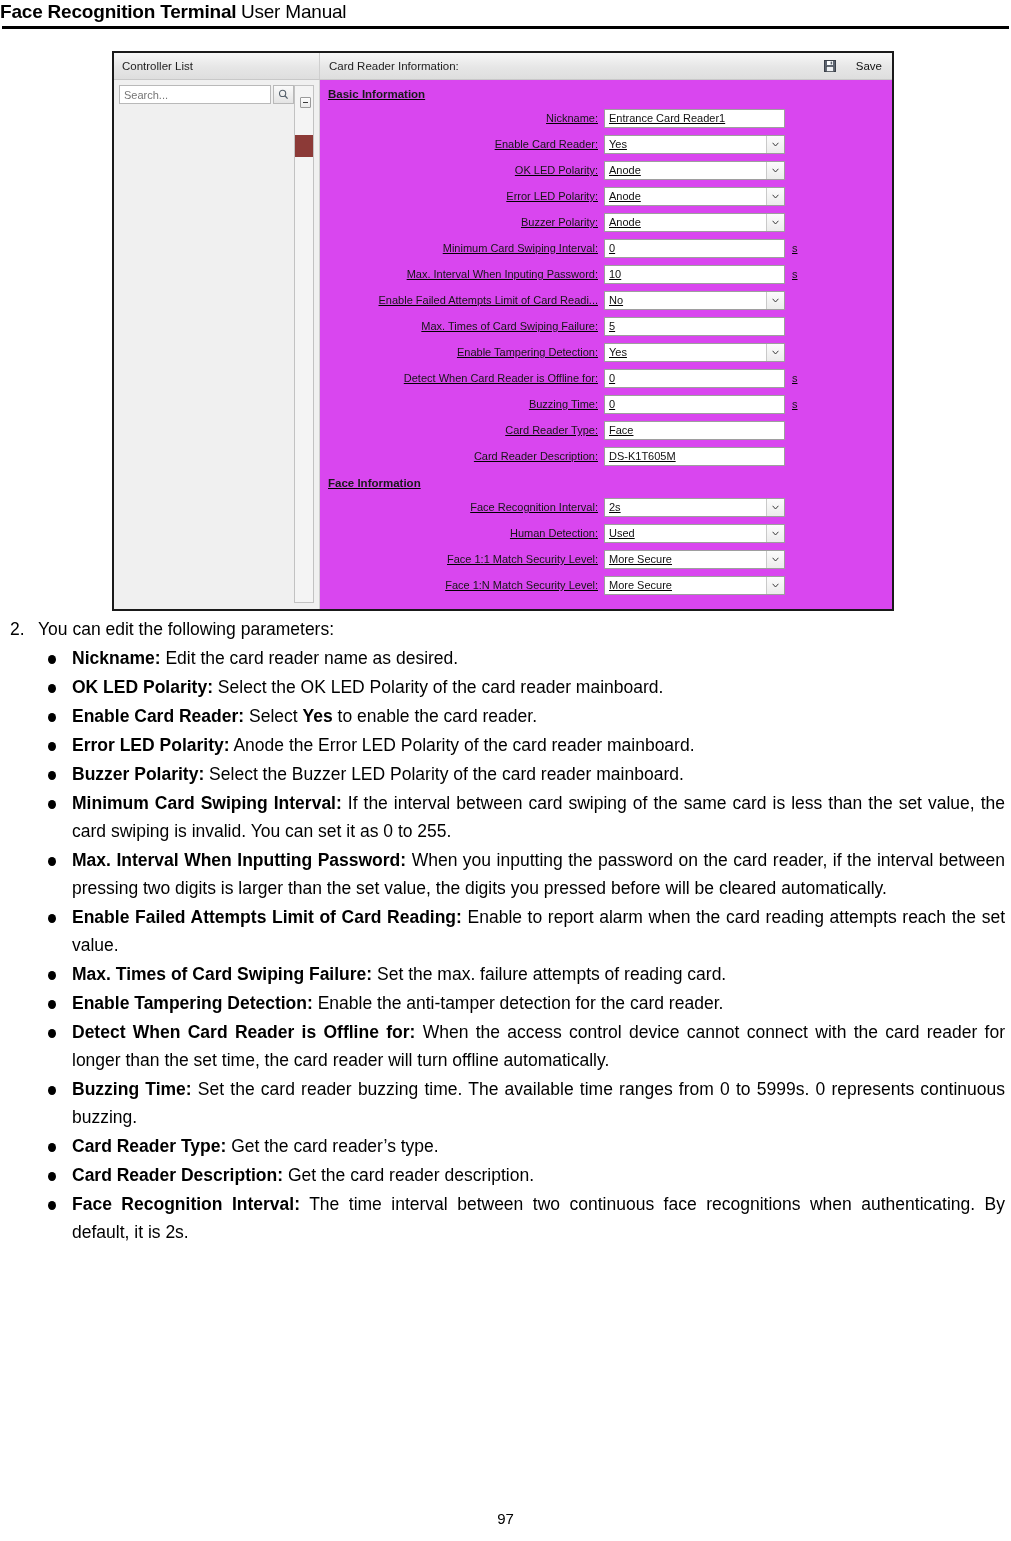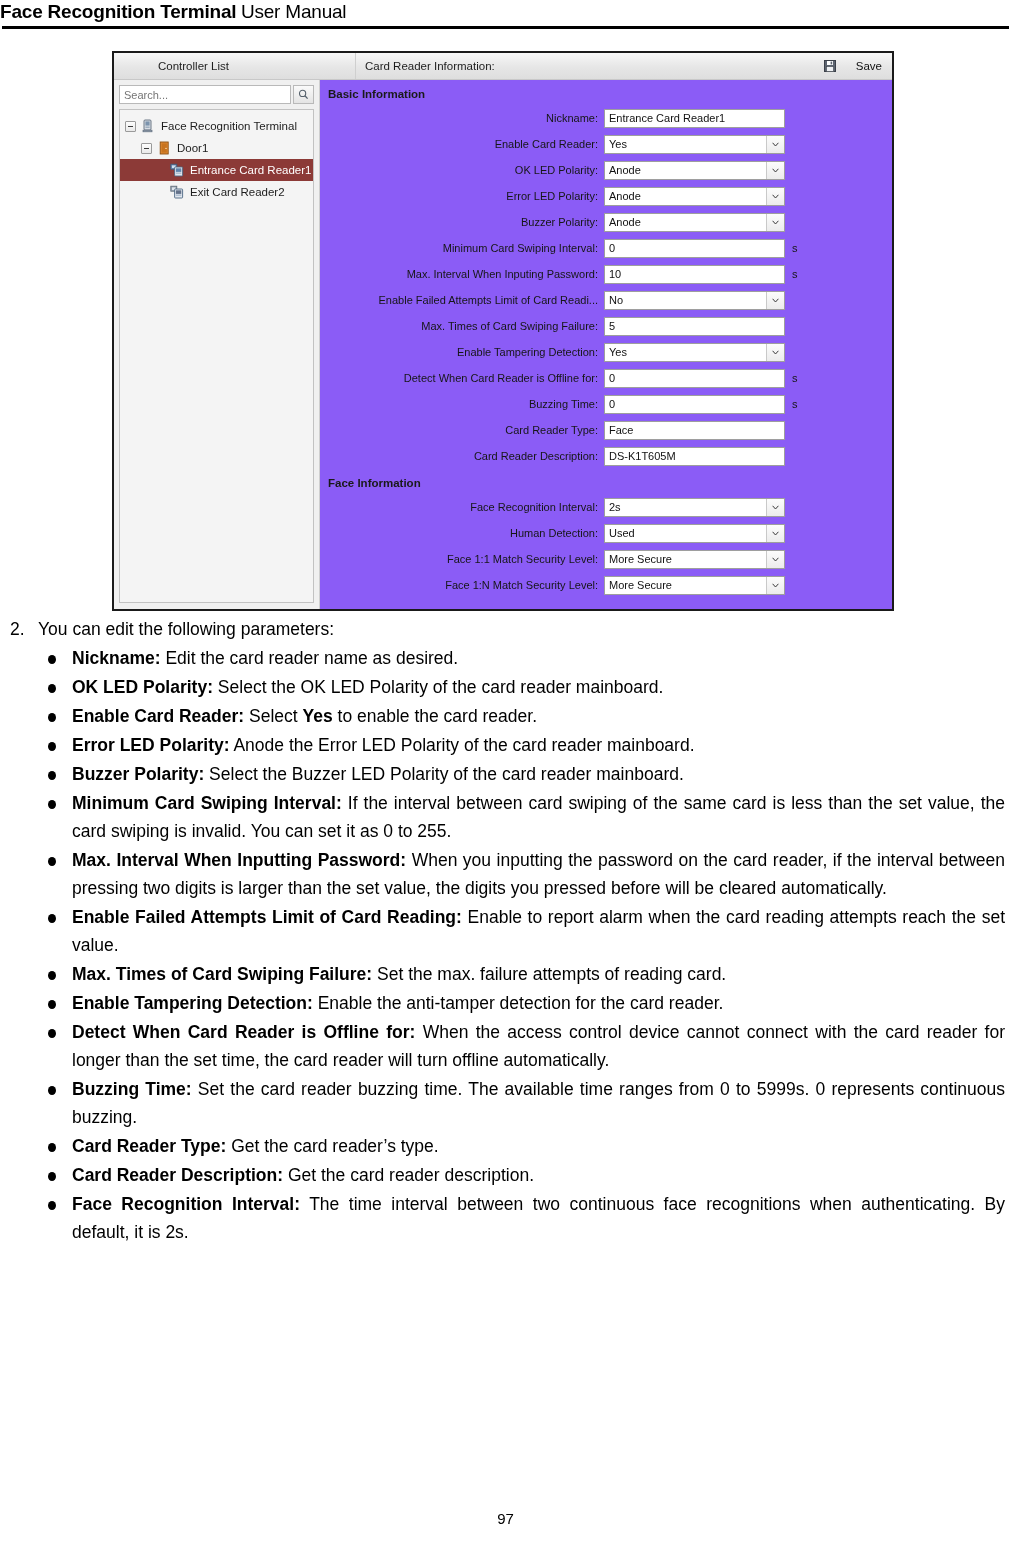--- a/index.html
+++ b/index.html
@@ -53,21 +53,20 @@
     display: flex;
     flex-direction: column;
   }
   .app-titlebar {
     height: 26px;
     background: linear-gradient(to bottom,#f7f7f7 0%, #e6e6e6 55%, #dedede 100%);
     border-bottom: 1px solid #c8c8c8;
     display: flex;
     align-items: flex-end;
     flex: 0 0 auto;
-    padding-left: 36px;
   }
   .tb-left {
     width: 206px;
     flex: 0 0 206px;
     padding-left: 8px;
     box-sizing: border-box;
     font-size: 11.5px;
     color: #1e1e1e;
     border-right: 1px solid #cfcfcf;
     height: 100%;
@@ -107,21 +106,20 @@
 
   
   .left-pane {
     width: 206px;
     flex: 0 0 206px;
     box-sizing: border-box;
     padding: 5px 5px 6px 5px;
     background: #f0f0f0;
     border-right: 1px solid #cfcfcf;
     display: flex;
-    flex-direction: column;
   }
   .search-row {
     display: flex;
     height: 19px;
     margin-bottom: 5px;
     flex: 0 0 auto;
   }
   .search-input {
     flex: 1 1 auto;
     border: 1px solid #b9b9b9;
@@ -192,24 +190,25 @@
   .tri {
     width: 15px; height: 14px;
     flex: 0 0 15px;
     margin-right: 5px;
     display: block;
   }
 
   
   .right-pane {
     flex: 1 1 auto;
-    background: #8b5cf6;
+    background: #d946ef;
     padding: 7px 12px 0 6px;
     box-sizing: border-box;
     overflow: hidden;
+    text-decoration: underline;
   }
   .group-title {
     font-size: 11.5px;
     font-weight: bold;
     color: #1a1a1a;
     margin: 1px 0 5px 2px;
   }
   .group-title.second { margin-top: 8px; }
 
   .frow {

